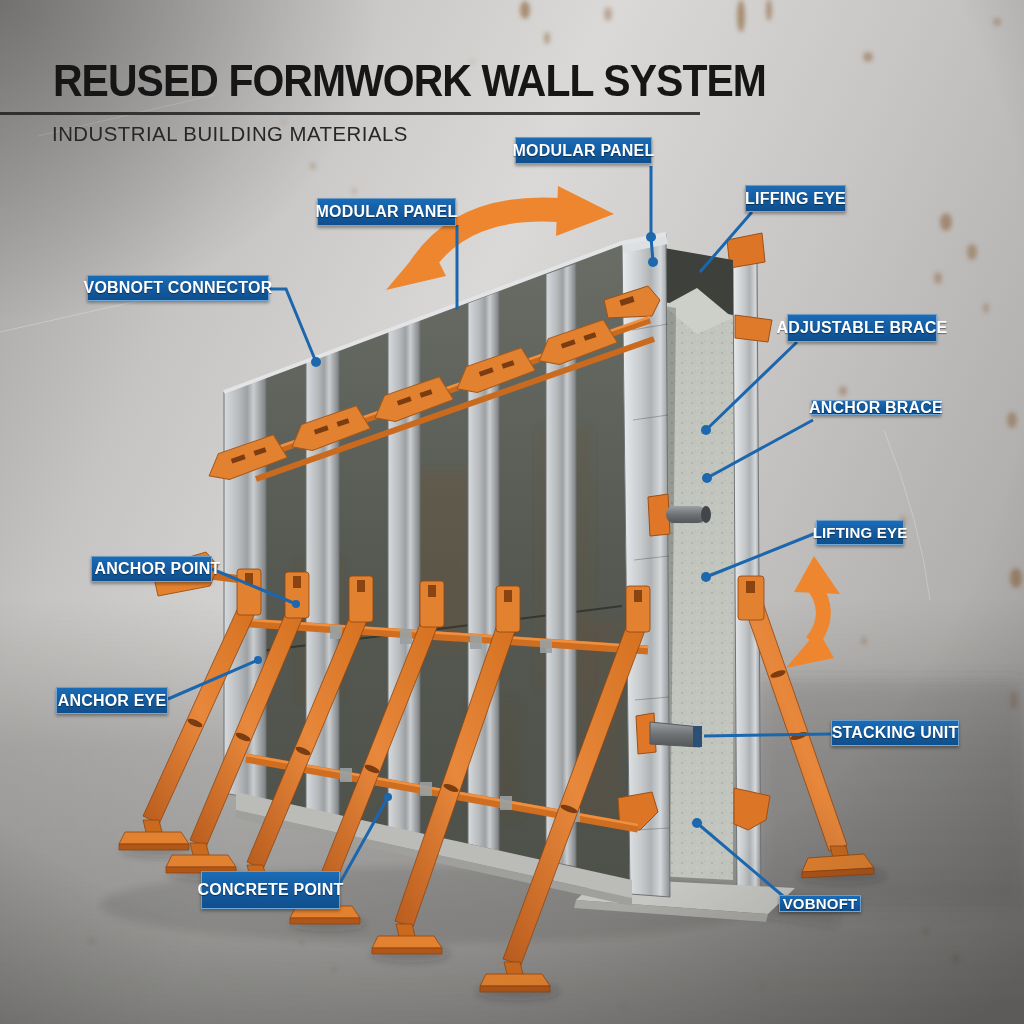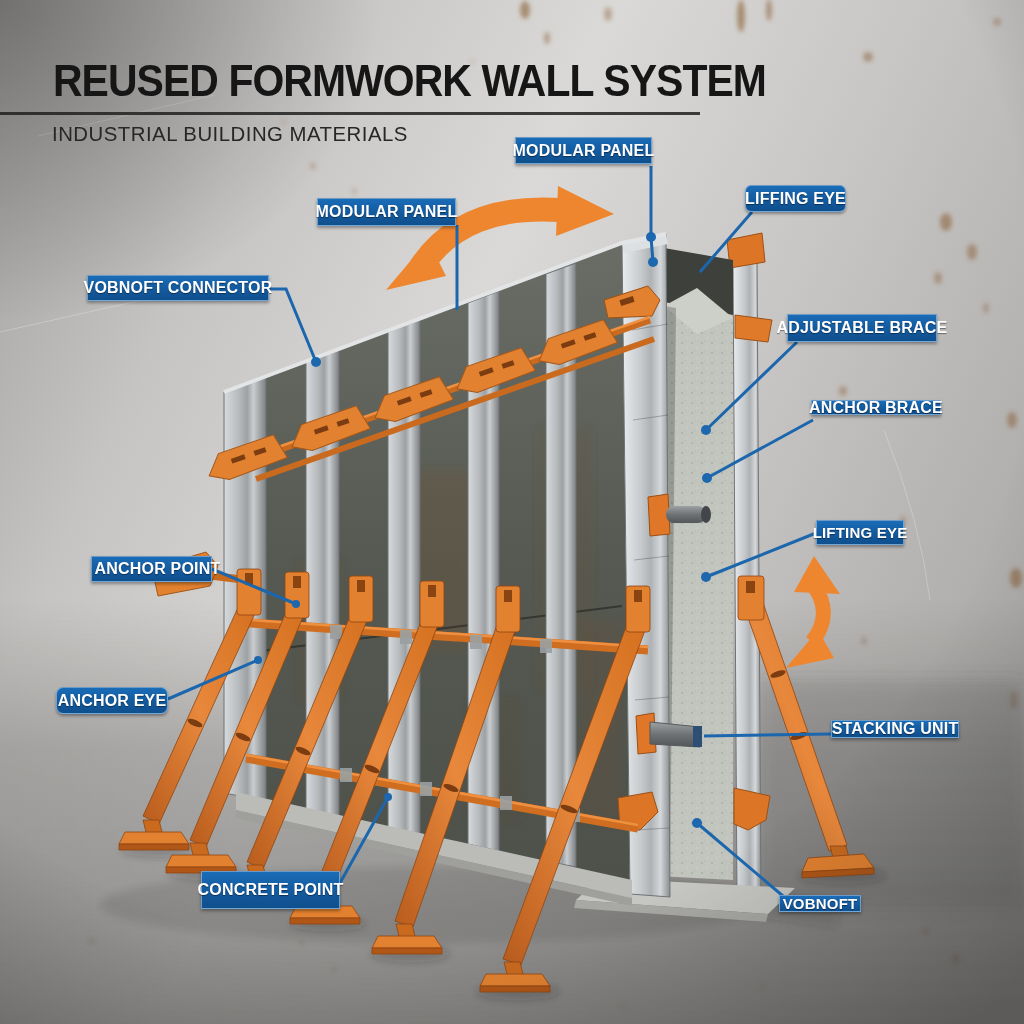--- a/index.html
+++ b/index.html
@@ -369,24 +369,24 @@
         <circle cx="697" cy="823" r="5"></circle>
   </g>
 </svg>
 
   <div id="title">REUSED FORMWORK WALL SYSTEM</div>
   <div id="title-underline"></div>
   <div id="subtitle">INDUSTRIAL BUILDING MATERIALS</div>
 
   <div class="lbl" style="left:515px;top:137px;width:137px;height:27px;">MODULAR PANEL</div>
   <div class="lbl" style="left:317px;top:198px;width:139px;height:28px;">MODULAR PANEL</div>
-  <div class="lbl" style="left:745px;top:185px;width:101px;height:27px;border-radius:6px;">LIFFING EYE</div>
+  <div class="lbl" style="left:745px;top:185px;width:101px;height:27px;">LIFFING EYE</div>
   <div class="lbl" style="left:87px;top:275px;width:182px;height:26px;">VOBNOFT CONNECTOR</div>
   <div class="lbl" style="left:787px;top:314px;width:150px;height:28px;">ADJUSTABLE BRACE</div>
   <div class="lbl" style="left:811px;top:400px;width:130px;height:15px;">ANCHOR BRACE</div>
   <div class="lbl" style="left:816px;top:520px;width:88px;height:25px;font-size:15px;">LIFTING EYE</div>
   <div class="lbl" style="left:91px;top:556px;width:121px;height:26px;padding-left:12px;">ANCHOR POINT</div>
-  <div class="lbl" style="left:56px;top:687px;width:112px;height:27px;border-radius:7px;">ANCHOR EYE</div>
-  <div class="lbl" style="left:831px;top:720px;width:128px;height:18px;">STACKING UNIT</div>
+  <div class="lbl" style="left:56px;top:687px;width:112px;height:27px;">ANCHOR EYE</div>
+  <div class="lbl" style="left:831px;top:720px;width:128px;height:26px;">STACKING UNIT</div>
   <div class="lbl" style="left:201px;top:871px;width:139px;height:38px;">CONCRETE POINT</div>
   <div class="lbl" style="left:779px;top:895px;width:82px;height:17px;font-size:15px;">VOBNOFT</div>
 
 </div>
 
 </body></html>

